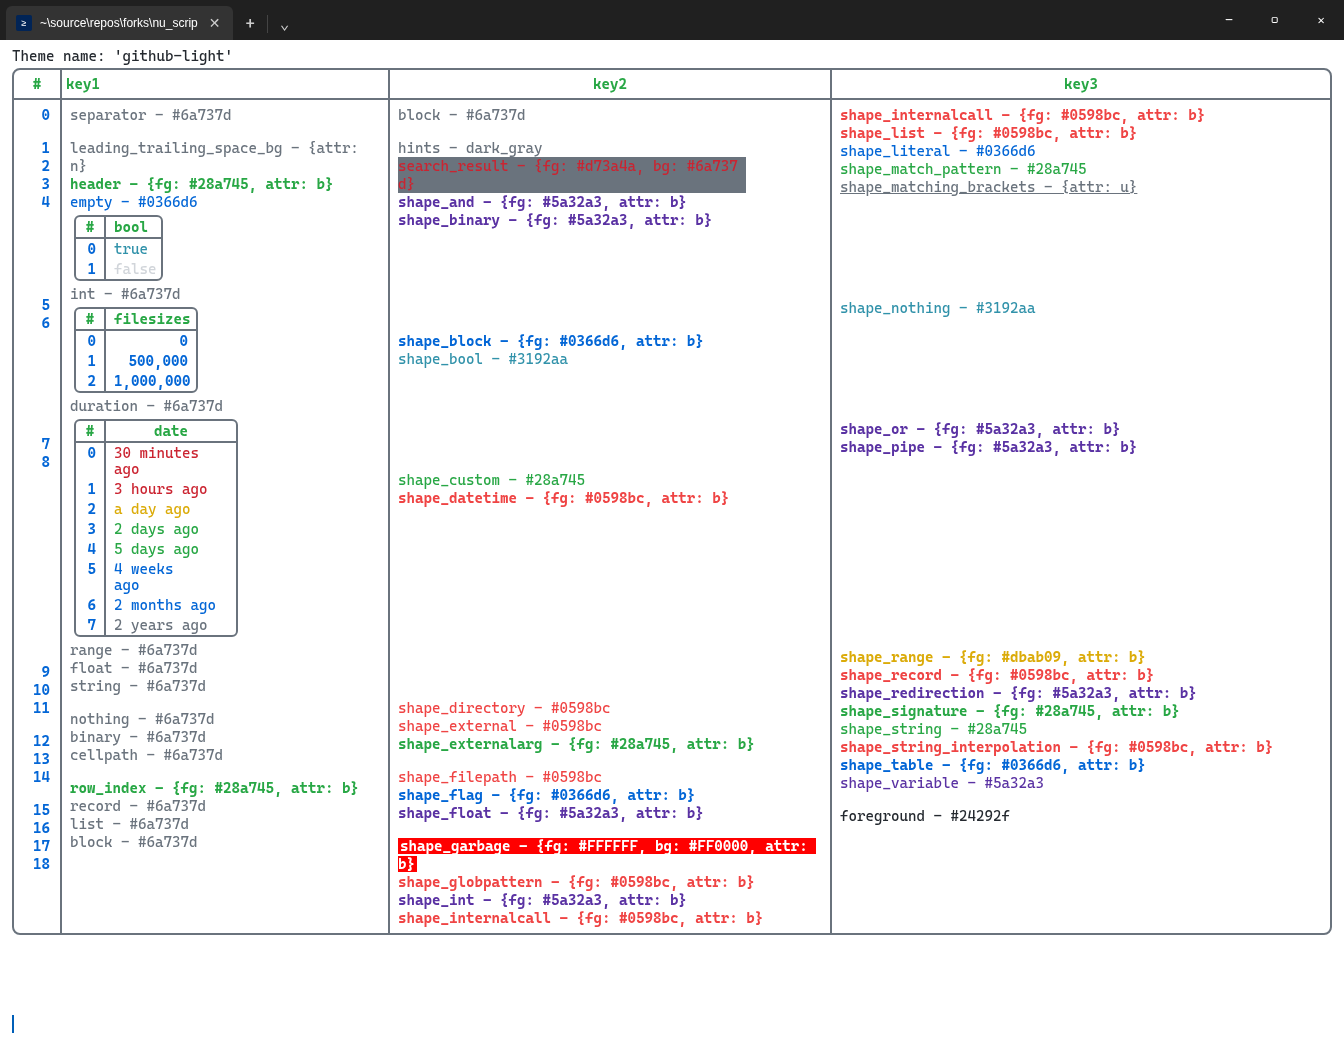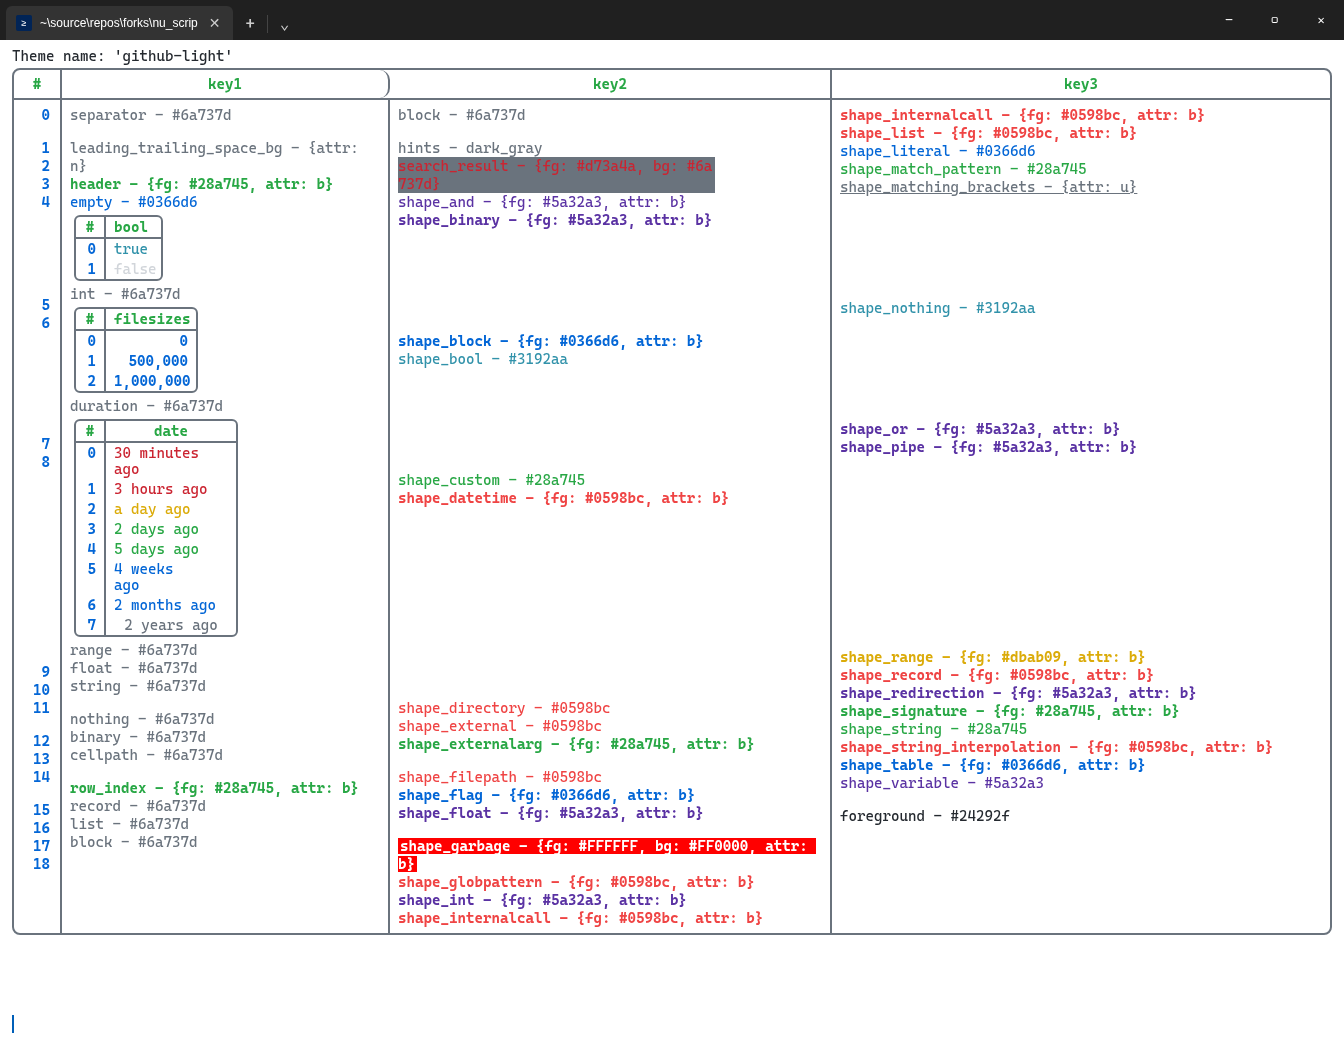--- a/index.html
+++ b/index.html
@@ -98,21 +98,21 @@
   .main-table {
     border: 2px solid #6a737d;
     border-radius: 8px;
     overflow: hidden;
   }
   .main-head {
     display: flex;
     border-bottom: 2px solid #6a737d;
   }
   .col-idx  { width: 48px;  text-align: center; padding: 6px 4px; }
-  .col-k1   { width: 328px; text-align: center; padding: 6px 4px; border-radius: 10px; }
+  .col-k1   { width: 328px; padding: 6px 4px; }
   .col-k2   { width: 442px; text-align: center; padding: 6px 4px; }
   .col-k3   { flex:1;       text-align: center; padding: 6px 4px; }
   .hcell { color: #28a745; font-weight: bold; border-right: 2px solid #6a737d;}
   .hcell:last-child { border-right: none;}
 
   .main-body { display:flex; }
   .body-col { border-right: 2px solid #6a737d; padding: 6px 8px; }
   .body-col:last-child { border-right:none; }
   .body-idx { width:48px; text-align:right; color:#0366d6; font-weight:bold; padding-right:10px;}
   .body-k1  { width:328px; }
@@ -128,21 +128,21 @@
   .c-cyan   { color:#ef4444; }
   .c-teal   { color:#3192aa; }
   .c-purple { color:#5a32a3; }
   .c-yellow { color:#dbab09; }
   .c-red    { color:#cb2431; }
   .c-dark   { color:#24292f; }
   .c-faint  { color:#d1d5da; }
   .c-und    { text-decoration: underline; color:#6a737d;}
 
   .bg-red   { background:#FF0000; color:#FFFFFF; font-weight:bold; padding:0 2px;}
-  .bg-darkred { background:#6a737d; color:#cb2431; display:inline-block; width:317px;}
+  .bg-darkred { background:#6a737d; color:#cb2431; display:inline-block; width:348px;}
 
   .inner-table {
     border: 2px solid #6a737d;
     border-radius: 6px;
     display: inline-block;
     margin: 4px 0 4px 4px;
   }
   .inner-head { display:flex; border-bottom:2px solid #6a737d;}
   .inner-body-row { display:flex; }
   .inner-cell { border-right:2px solid #6a737d; padding:2px 8px; text-align:center;}
@@ -306,21 +306,21 @@
                 <div class="inner-body-row">
                   <div class="inner-cell idx">5</div>
                   <div class="inner-cell val c-blue" style="width: 106px;">4 weeks ago</div>
                 </div>
                 <div class="inner-body-row">
                   <div class="inner-cell idx">6</div>
                   <div class="inner-cell val c-blue" style="width: 130px;">2 months ago</div>
                 </div>
                 <div class="inner-body-row">
                   <div class="inner-cell idx">7</div>
-                  <div class="inner-cell val c-sep" style="width: 130px; text-align: center;">2 years ago</div>
+                  <div class="inner-cell val c-sep" style="width: 130px;">2 years ago</div>
                 </div>
               </div>
         </div>
 
         <div class="line c-sep">range - #6a737d</div>
         <div class="line c-sep">float - #6a737d</div>
         <div class="line c-sep">string - #6a737d</div>
         <div class="blank"></div>
         <div class="line c-sep">nothing - #6a737d</div>
         <div class="line c-sep">binary - #6a737d</div>
@@ -330,21 +330,21 @@
         <div class="line c-sep">record - #6a737d</div>
         <div class="line c-sep">list - #6a737d</div>
         <div class="line c-sep">block - #6a737d</div>
       </div>
 
       <div class="body-col body-k2">
         <div class="line c-sep">block - #6a737d</div>
         <div class="blank"></div>
         <div class="line c-sep">hints - dark_gray</div>
         <div class="line"><span class="bg-darkred">search_result - {fg: #d73a4a, bg: #6a737d}</span></div>
-        <div class="line c-purple" style="font-weight:normal">shape_and - {fg: #5a32a3, attr: b}</div>
+        <div class="line c-purple" style="font-weight:bold">shape_and - {fg: #5a32a3, attr: b}</div>
         <div class="line c-purple" style="font-weight:bold">shape_binary - {fg: #5a32a3, attr: b}</div>
         <div class="line" style="height:103px"></div>
         <div class="line c-blue" style="font-weight:bold">shape_block - {fg: #0366d6, attr: b}</div>
         <div class="line c-teal">shape_bool - #3192aa</div>
         <div class="line" style="height:103px"></div>
         <div class="line c-green">shape_custom - #28a745</div>
         <div class="line c-cyan" style="font-weight:bold">shape_datetime - {fg: #0598bc, attr: b}</div>
         <div class="line" style="height:192px"></div>
         <div class="line c-cyan">shape_directory - #0598bc</div>
         <div class="line c-cyan">shape_external - #0598bc</div>

